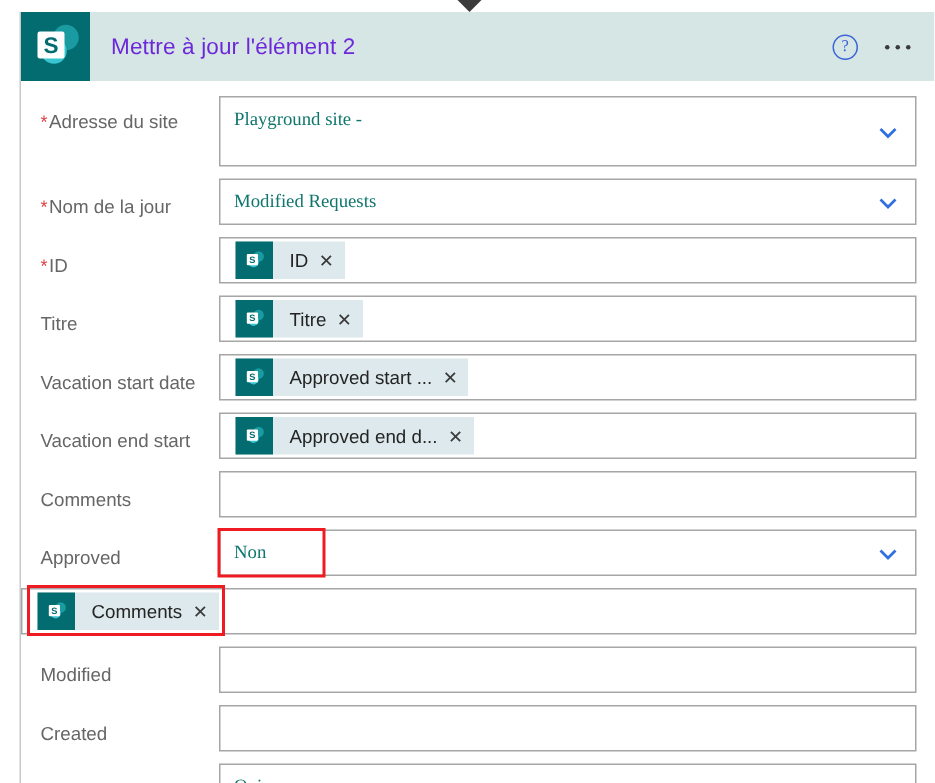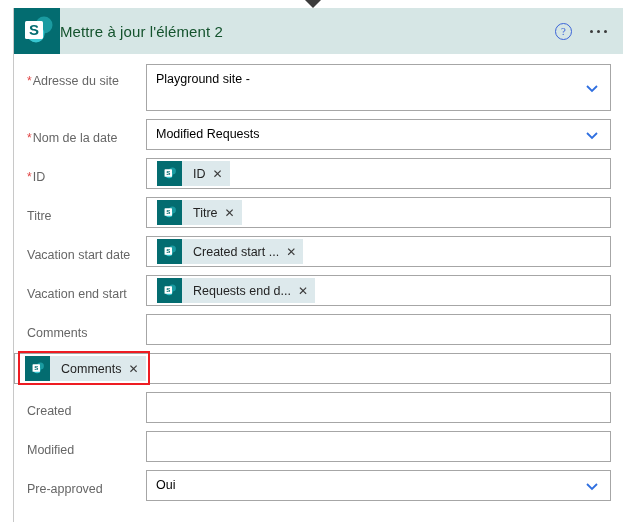--- a/index.html
+++ b/index.html
@@ -54,22 +54,23 @@
   .sp-logo-box {
     width: 46px;
     height: 46px;
     background: #036c70;
     flex: 0 0 46px;
     position: relative;
   }
   .sp-logo-box svg { display:block; }
 
   .header-title {
+    margin-left: 14px;
     font-size: 15px;
-    color: #14532d;
+    color: #6d28d9;
     letter-spacing: 0.1px;
     white-space: nowrap;
   }
   .header-actions {
     margin-left: auto;
     display: flex;
     align-items: center;
     gap: 18px;
     padding-right: 16px;
   }
@@ -143,23 +144,24 @@
     position: relative;
     padding-left: 9px;
   }
   .field.two-line {
     height: 47px;
     display: block;
     padding-top: 4px;
   }
   .field-text {
     font-size: 12.5px;
-    color: #000000;
+    color: #0f766e;
     line-height: 21px;
     white-space: nowrap;
+    font-family: Liberation Serif, serif;
   }
   .field.two-line .field-text { display:block; }
 
   .redaction {
     display: inline-block;
     height: 12px;
     width: 275px;
     vertical-align: middle;
     margin-left: 1px;
     background: linear-gradient(90deg,
@@ -272,21 +274,21 @@
             <svg width="14" height="14" viewBox="0 0 14 14">
               <polyline points="2,5 7,10 12,5" fill="none" stroke="#2f6fe0" stroke-width="1.8"></polyline>
             </svg>
           </span>
         </div>
       </div>
     </div>
 
     <div class="form-row">
       <div class="row-label">
-        <span class="req-star">*</span><span>Nom de la date</span>
+        <span class="req-star">*</span><span>Nom de la jour</span>
       </div>
       <div class="row-control">
         <div class="field">
           <span class="field-text">Modified Requests</span>
           <span class="chevron">
             <svg width="14" height="14" viewBox="0 0 14 14">
               <polyline points="2,5 7,10 12,5" fill="none" stroke="#2f6fe0" stroke-width="1.8"></polyline>
             </svg>
           </span>
         </div>
@@ -341,56 +343,70 @@
         <div class="field">
           <span class="token">
             <span class="token-icon">
               <svg width="19" height="19" viewBox="0 0 46 46">
                 <circle cx="30" cy="17" r="8.5" fill="#1a9ba1"></circle>
                 <circle cx="22" cy="26" r="8.5" fill="#37c6d0"></circle>
                 <rect x="11" y="13" width="18" height="18" rx="1.5" fill="#ffffff"></rect>
                 <text x="20" y="27" font-family="Liberation Sans, sans-serif" font-size="15" font-weight="bold" fill="#036c70" text-anchor="middle">S</text>
               </svg>
             </span>
-            <span class="token-label">Created start ...</span>
+            <span class="token-label">Approved start ...</span>
             <span class="token-x">✕</span>
           </span>
         </div>
       </div>
     </div>
 
     <div class="form-row">
       <div class="row-label">Vacation end start</div>
       <div class="row-control">
         <div class="field">
           <span class="token">
             <span class="token-icon">
               <svg width="19" height="19" viewBox="0 0 46 46">
                 <circle cx="30" cy="17" r="8.5" fill="#1a9ba1"></circle>
                 <circle cx="22" cy="26" r="8.5" fill="#37c6d0"></circle>
                 <rect x="11" y="13" width="18" height="18" rx="1.5" fill="#ffffff"></rect>
                 <text x="20" y="27" font-family="Liberation Sans, sans-serif" font-size="15" font-weight="bold" fill="#036c70" text-anchor="middle">S</text>
               </svg>
             </span>
-            <span class="token-label">Requests end d...</span>
+            <span class="token-label">Approved end d...</span>
             <span class="token-x">✕</span>
           </span>
         </div>
       </div>
     </div>
 
     <div class="form-row">
       <div class="row-label">Comments</div>
       <div class="row-control">
         <div class="field">
           <span class="field-text"></span>
         </div>
       </div>
     </div>
 
+    <div class="form-row">
+      <div class="row-label">Approved</div>
+      <div class="row-control">
+        <div class="field">
+          <span class="field-text">Non</span>
+          <span class="chevron">
+            <svg width="14" height="14" viewBox="0 0 14 14">
+              <polyline points="2,5 7,10 12,5" fill="none" stroke="#2f6fe0" stroke-width="1.8"></polyline>
+            </svg>
+          </span>
+        </div>
+        <div class="annot" style="left:-1px; top:-1px; width:72px; height:33px;"></div>
+      </div>
+    </div>
 
     <div class="form-row">
       <div class="row-control">
         <div class="field">
           <span class="token">
             <span class="token-icon">
               <svg width="19" height="19" viewBox="0 0 46 46">
                 <circle cx="30" cy="17" r="8.5" fill="#1a9ba1"></circle>
                 <circle cx="22" cy="26" r="8.5" fill="#37c6d0"></circle>
                 <rect x="11" y="13" width="18" height="18" rx="1.5" fill="#ffffff"></rect>
@@ -399,30 +415,30 @@
             </span>
             <span class="token-label">Comments</span>
             <span class="token-x">✕</span>
           </span>
         </div>
         <div class="annot" style="left:4px; top:-2px; width:132px; height:34px;"></div>
       </div>
     </div>
 
     <div class="form-row">
+      <div class="row-label">Modified</div>
+      <div class="row-control">
+        <div class="field">
+          <span class="field-text"></span>
+        </div>
+      </div>
+    </div>
+
+    <div class="form-row">
       <div class="row-label">Created</div>
-      <div class="row-control">
-        <div class="field">
-          <span class="field-text"></span>
-        </div>
-      </div>
-    </div>
-
-    <div class="form-row">
-      <div class="row-label">Modified</div>
       <div class="row-control">
         <div class="field">
           <span class="field-text"></span>
         </div>
       </div>
     </div>
 
     <div class="form-row">
       <div class="row-label">Pre-approved</div>
       <div class="row-control">

